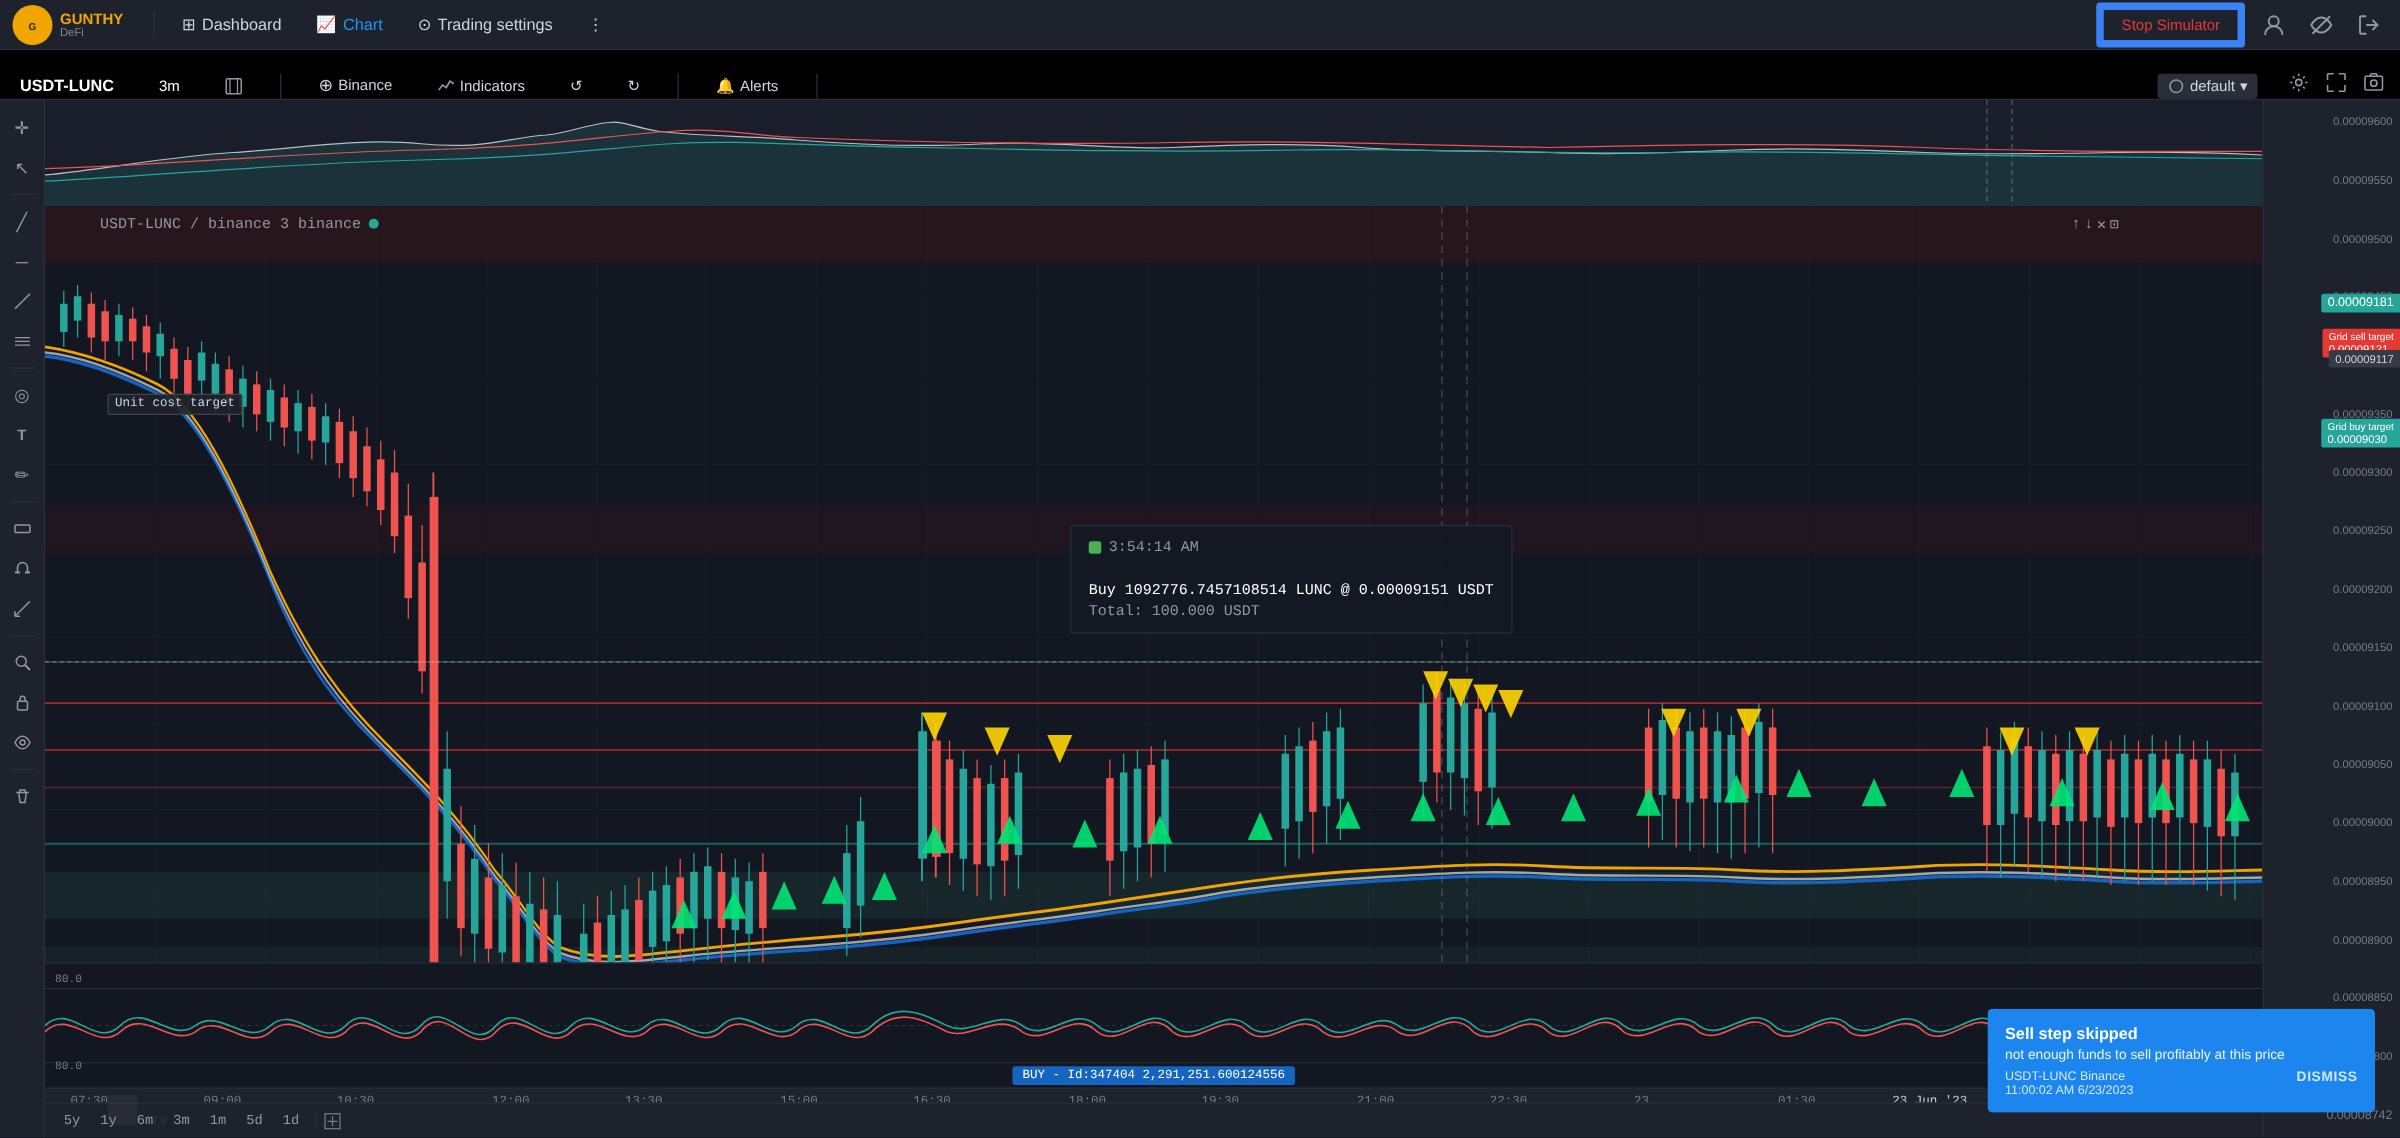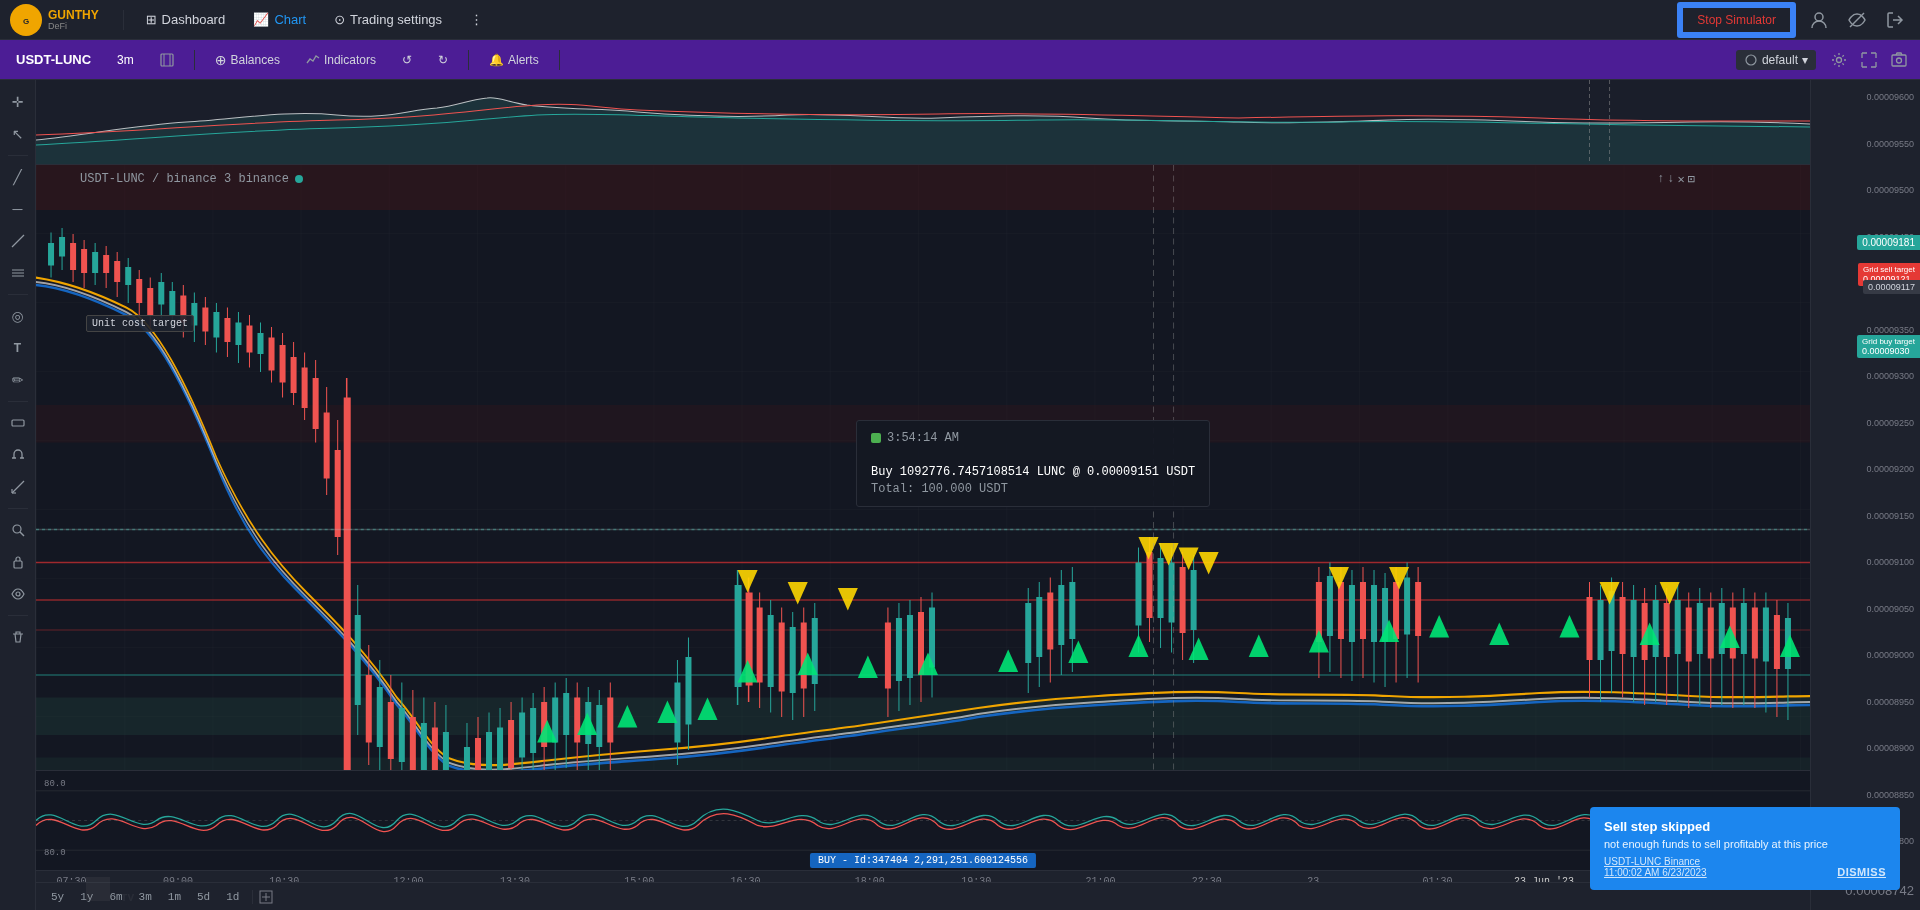--- a/index.html
+++ b/index.html
@@ -83,26 +83,26 @@
       justify-content: center;
       cursor: pointer;
       border-radius: 3px;
       color: #d1d4dc;
       font-size: 16px;
     }
 
     
     #toolbar {
       display: flex;
-      align-items: center;
-      background: #4c1d95;
+      align-items: flex-end;
+      background: #000000;
       height: 40px;
       padding: 0 8px;
       border-bottom: 1px solid #2a2e39;
-      gap: 10px;
+      gap: 20px;
     }
     .toolbar-item {
       display: flex;
       align-items: center;
       gap: 4px;
       padding: 3px 8px;
       border-radius: 3px;
       cursor: pointer;
       color: #d1d4dc;
       font-size: 12px;
@@ -288,21 +288,21 @@
       width: 310px;
       background: #1c86ee;
       border-radius: 4px;
       padding: 12px 14px;
       color: #fff;
       font-size: 12px;
       z-index: 100;
     }
     #notification .notif-title { font-weight: bold; font-size: 13px; margin-bottom: 4px; }
     #notification .notif-msg { font-size: 11px; opacity: 0.9; margin-bottom: 6px; }
-    #notification .notif-footer { display: flex; justify-content: space-between; align-items: flex-end; font-size: 10px; opacity: 0.8; text-decoration: underline; }
+    #notification .notif-footer { display: flex; justify-content: space-between; align-items: flex-start; font-size: 10px; opacity: 0.8; }
     #notif-dismiss {
       background: transparent;
       border: none;
       color: #fff;
       font-weight: bold;
       cursor: pointer;
       font-size: 11px;
       letter-spacing: 0.5px;
     }
 
@@ -421,21 +421,21 @@
   <div class="toolbar-item">
     <svg width="14" height="14" viewBox="0 0 14 14">
         <rect x="1" y="1" width="12" height="12" rx="1" fill="none" stroke="#9098a1" stroke-width="1.2"></rect>
         <line x1="4" y1="1" x2="4" y2="13" stroke="#9098a1" stroke-width="1"></line>
         <line x1="10" y1="1" x2="10" y2="13" stroke="#9098a1" stroke-width="1"></line>
       </svg>
   </div>
   <div class="toolbar-sep"></div>
   <div class="toolbar-item">
     <span style="font-size:14px;">⊕</span>
-    <span>Balances</span>
+    <span>Binance</span>
   </div>
   <div class="toolbar-item">
     <svg width="14" height="14" viewBox="0 0 14 14">
         <path d="M1 10 L4 6 L7 8 L10 3 L13 5" fill="none" stroke="#9098a1" stroke-width="1.3"></path>
       </svg>
     <span>Indicators</span>
   </div>
   <div class="toolbar-item">
     <span>↺</span>
   </div>
@@ -1079,21 +1079,21 @@
       <div style="font-size:9px;color:#787b86;text-align:right;">0.00009250</div>
       <div style="font-size:9px;color:#787b86;text-align:right;">0.00009200</div>
       <div style="font-size:9px;color:#787b86;text-align:right;">0.00009150</div>
       <div style="font-size:9px;color:#787b86;text-align:right;">0.00009100</div>
       <div style="font-size:9px;color:#787b86;text-align:right;">0.00009050</div>
       <div style="font-size:9px;color:#787b86;text-align:right;">0.00009000</div>
       <div style="font-size:9px;color:#787b86;text-align:right;">0.00008950</div>
       <div style="font-size:9px;color:#787b86;text-align:right;">0.00008900</div>
       <div style="font-size:9px;color:#787b86;text-align:right;">0.00008850</div>
       <div style="font-size:9px;color:#787b86;text-align:right;">0.00008800</div>
-      <div style="font-size:13px;color:#787b86;text-align:right;">0.00008742</div>
+      <div style="font-size:10px;color:#787b86;text-align:right;">0.00008742</div>
     </div>
   </div>
 
 </div>
 
 <div id="notification">
   <div class="notif-title">Sell step skipped</div>
   <div class="notif-msg">not enough funds to sell profitably at this price</div>
   <div class="notif-footer">
     <div>

